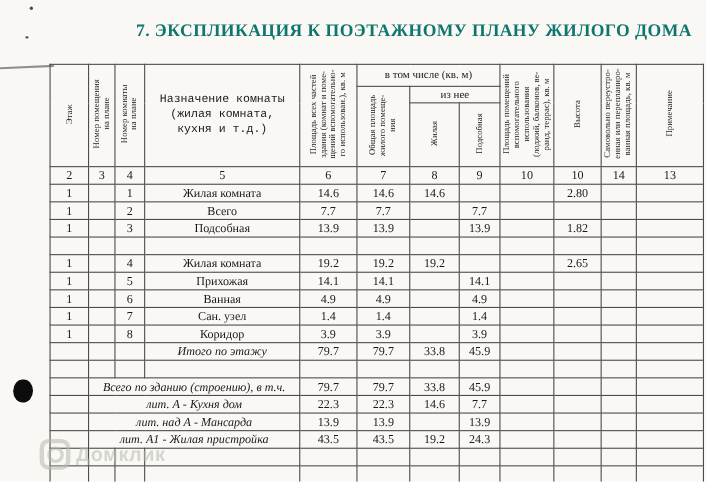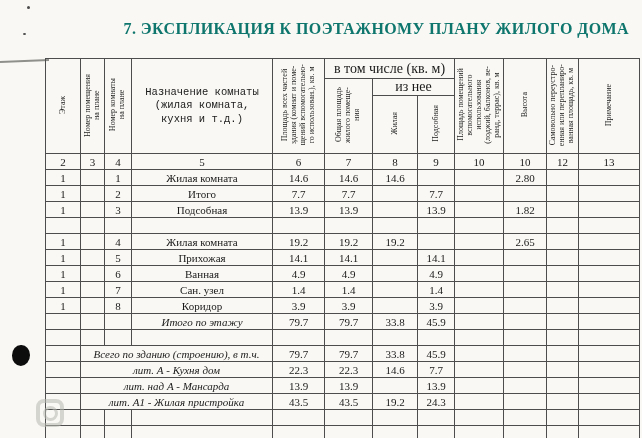--- a/index.html
+++ b/index.html
@@ -27,21 +27,21 @@
   thead tr.nums{height:16px;}
   tbody tr{height:16px;}
   .v{
     display:inline-block; writing-mode:vertical-rl; transform:rotate(180deg);
     white-space:pre-line; font-size:8px; line-height:1.12; color:#222;
   }
   th.purpose{
     vertical-align:top; padding-top:4px; font-size:10.5px;
     white-space:pre-line; line-height:1.25;font-family:Liberation Mono, monospace;
   }
-  th.grp{font-size:14px;}
+  th.grp{font-size:10px;}
   tr.nums td{font-size:11px;}
   td.name{text-align:left; padding-left:5px;}
   td.lbl{text-align:right; padding-right:5px; font-weight:bold;font-style:italic;}
   td.bnum{font-weight:bold;}
   .punch-hole{
     position:absolute; left:12px; top:345px; width:18px; height:21px;
     background:#0d0d0d; border-radius:50% 48% 52% 50%;
   }
   .speck{position:absolute; background:#4a4a4a; border-radius:50%;}
   .speck.s1{left:27px; top:6px; width:3px; height:3px;}
@@ -130,21 +130,21 @@
         <td>2</td>
         <td>3</td>
         <td>4</td>
         <td>5</td>
         <td>6</td>
         <td>7</td>
         <td>8</td>
         <td>9</td>
         <td>10</td>
         <td>10</td>
-        <td>12</td>
+        <td>14</td>
         <td>13</td>
       </tr>
     </thead>
     <tbody>
         <tr>
           <td>1</td>
           <td></td>
           <td>1</td>
           <td class="name">Жилая комната</td>
           <td>14.6</td>
@@ -153,21 +153,21 @@
           <td></td>
           <td></td>
           <td>2.80</td>
           <td></td>
           <td></td>
         </tr>
         <tr>
           <td>1</td>
           <td></td>
           <td>2</td>
-          <td class="name">Итого</td>
+          <td class="name">Всего</td>
           <td>7.7</td>
           <td>7.7</td>
           <td></td>
           <td>7.7</td>
           <td></td>
           <td></td>
           <td></td>
           <td></td>
         </tr>
         <tr>
@@ -374,15 +374,16 @@
         </tr>
       </tbody>
   </table>
 
   <div class="punch-hole"></div>
 
   <div class="watermark">
     <div class="wm-logo">
       <div class="wm-lens"></div>
     </div>
+    <span class="wm-text">Домклик</span>
   </div>
 
 </div>
 
 </body></html>

